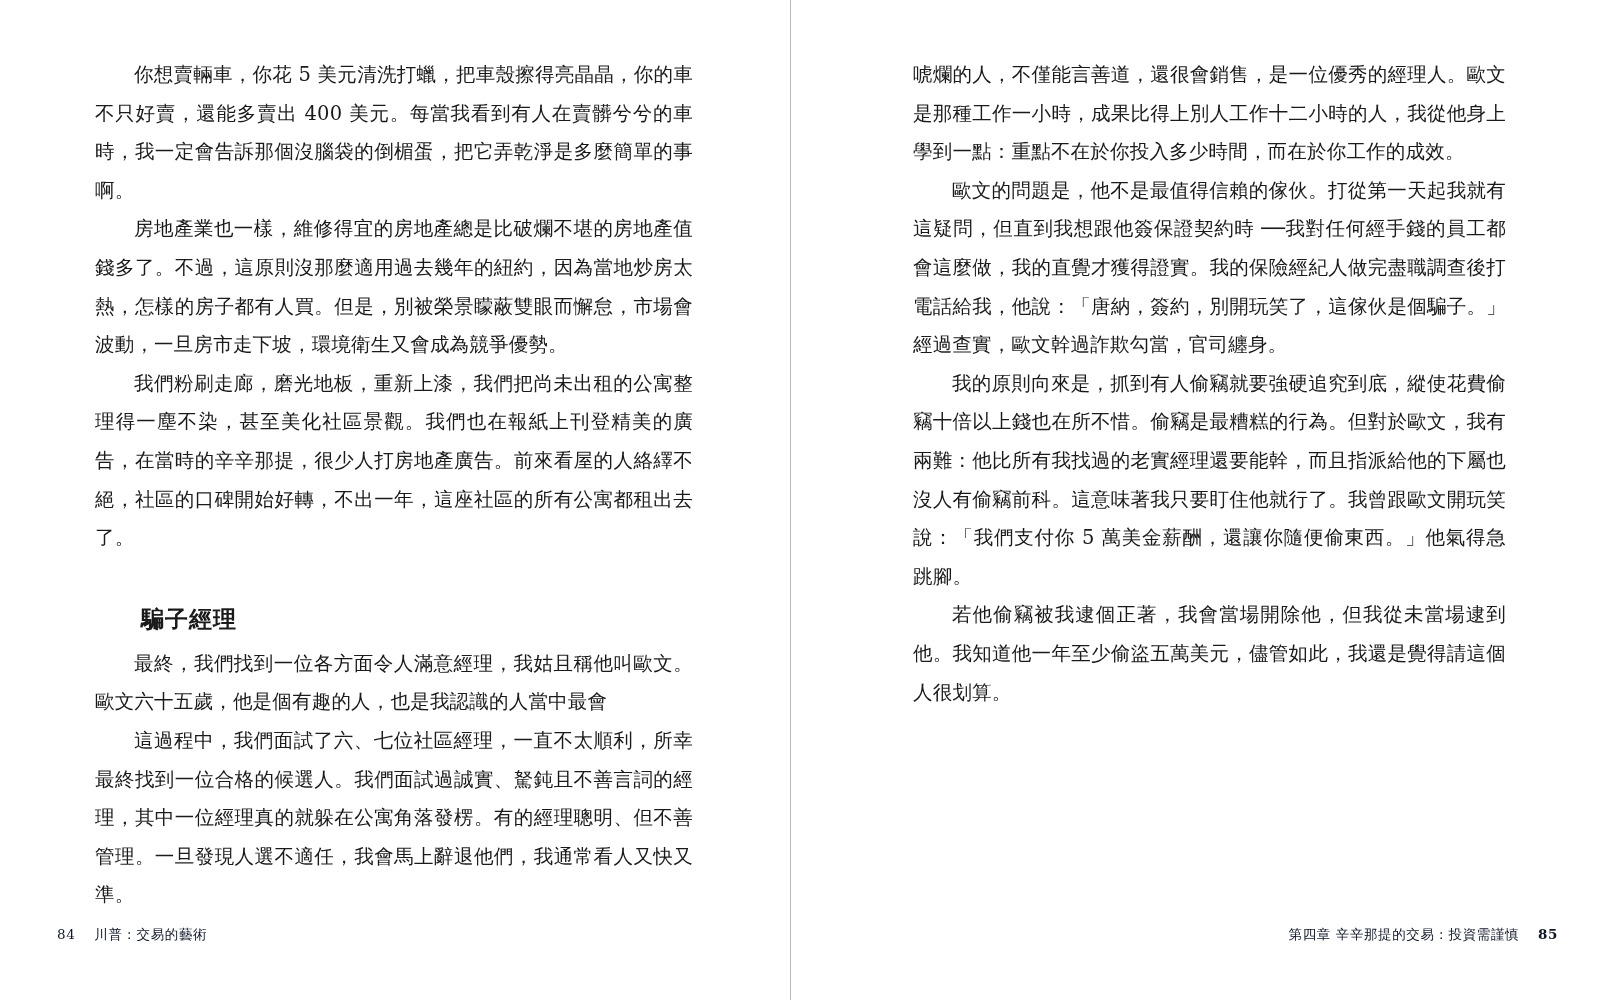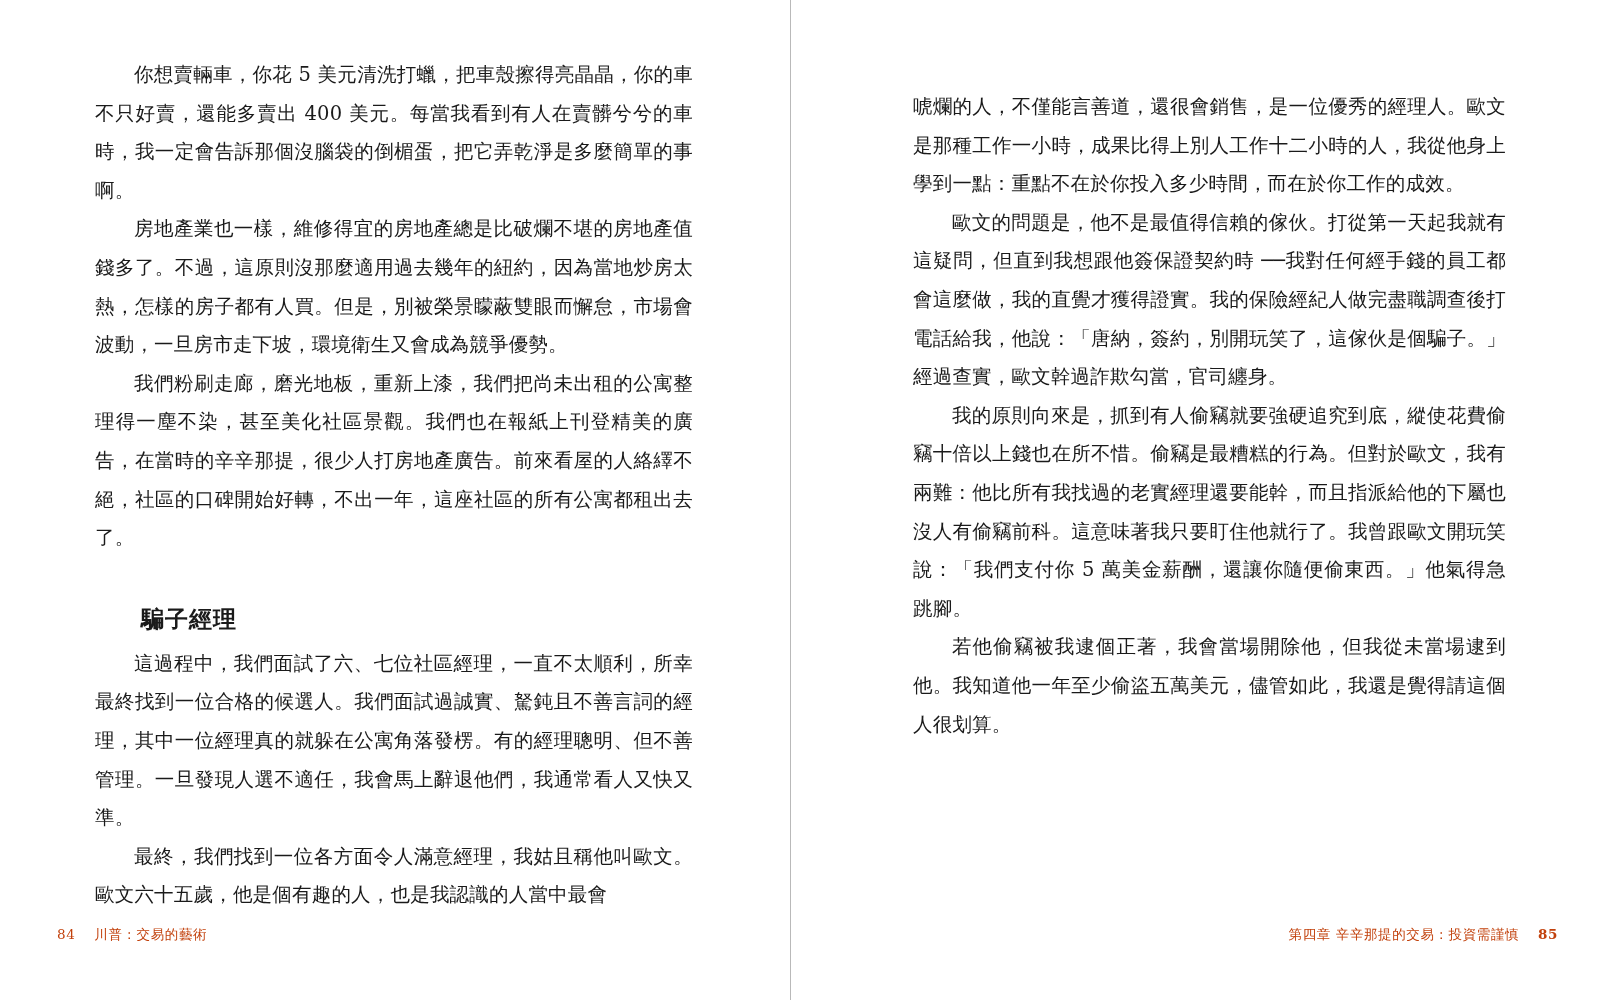--- a/index.html
+++ b/index.html
@@ -32,21 +32,21 @@
   .page {
     position: relative;
     width: 803px;
     height: 1000px;
     box-sizing: border-box;
   }
   .page-left {
     padding: 56px 110px 0 95px;
   }
   .page-right {
-    padding: 88px 100px 0 110px;
+    padding: 56px 100px 0 110px;
   }
   .col {
     width: 100%;
   }
   p.para {
     margin: 0;
     font-size: 19.5px;
     line-height: 38.6px;
     text-align: justify;
     text-justify: inter-ideograph;
@@ -63,21 +63,21 @@
     line-height: 40px;
     font-weight: bold;
     letter-spacing: 1px;
     font-family: "DejaVu Serif", "Liberation Serif", serif;
     padding-left: 10px;
   }
   .footer {
     position: absolute;
     bottom: 56px;
     font-size: 13.5px;
-    color: #c2410c;
+    color: #0f172a;
     letter-spacing: 0.6px;
     white-space: nowrap;
     font-family: "DejaVu Serif", "Liberation Serif", serif;
   }
   .footer-left {
     left: 57px;
   }
   .footer-right {
     right: 48px;
   }
@@ -99,22 +99,22 @@
 <body>
 
 <div class="spread">
 
   <div class="page page-left">
     <div class="col">
       <p class="para">你想賣輛車，你花 5 美元清洗打蠟，把車殼擦得亮晶晶，你的車不只好賣，還能多賣出 400 美元。每當我看到有人在賣髒兮兮的車時，我一定會告訴那個沒腦袋的倒楣蛋，把它弄乾淨是多麼簡單的事啊。</p>
       <p class="para">房地產業也一樣，維修得宜的房地產總是比破爛不堪的房地產值錢多了。不過，這原則沒那麼適用過去幾年的紐約，因為當地炒房太熱，怎樣的房子都有人買。但是，別被榮景矇蔽雙眼而懈怠，市場會波動，一旦房市走下坡，環境衛生又會成為競爭優勢。</p>
       <p class="para">我們粉刷走廊，磨光地板，重新上漆，我們把尚未出租的公寓整理得一塵不染，甚至美化社區景觀。我們也在報紙上刊登精美的廣告，在當時的辛辛那提，很少人打房地產廣告。前來看屋的人絡繹不絕，社區的口碑開始好轉，不出一年，這座社區的所有公寓都租出去了。</p>
       <h2 class="section-title">騙子經理</h2>
+      <p class="para">最終，我們找到一位各方面令人滿意經理，我姑且稱他叫歐文。歐文六十五歲，他是個有趣的人，也是我認識的人當中最會</p>
       <p class="para">這過程中，我們面試了六、七位社區經理，一直不太順利，所幸最終找到一位合格的候選人。我們面試過誠實、駑鈍且不善言詞的經理，其中一位經理真的就躲在公寓角落發楞。有的經理聰明、但不善管理。一旦發現人選不適任，我會馬上辭退他們，我通常看人又快又準。</p>
-      <p class="para">最終，我們找到一位各方面令人滿意經理，我姑且稱他叫歐文。歐文六十五歲，他是個有趣的人，也是我認識的人當中最會</p>
     </div>
     <div class="footer footer-left">
       <span class="folio">84</span>
       <span class="running-head">川普：交易的藝術</span>
     </div>
   </div>
 
   <div class="gutter"></div>
 
   <div class="page page-right">

